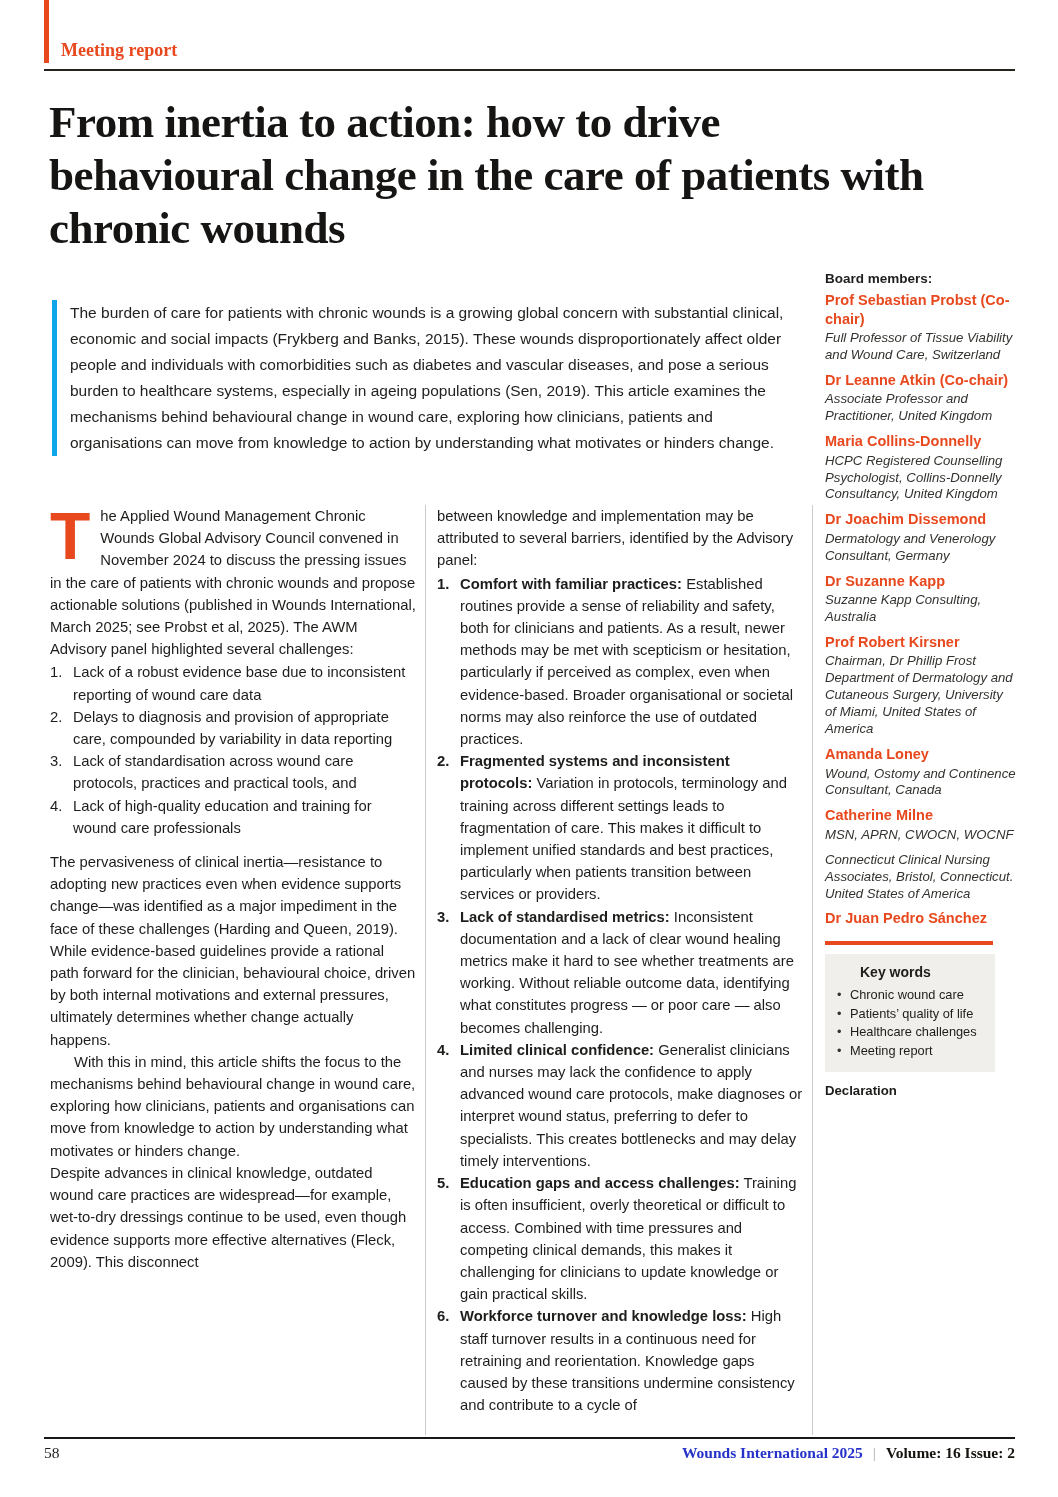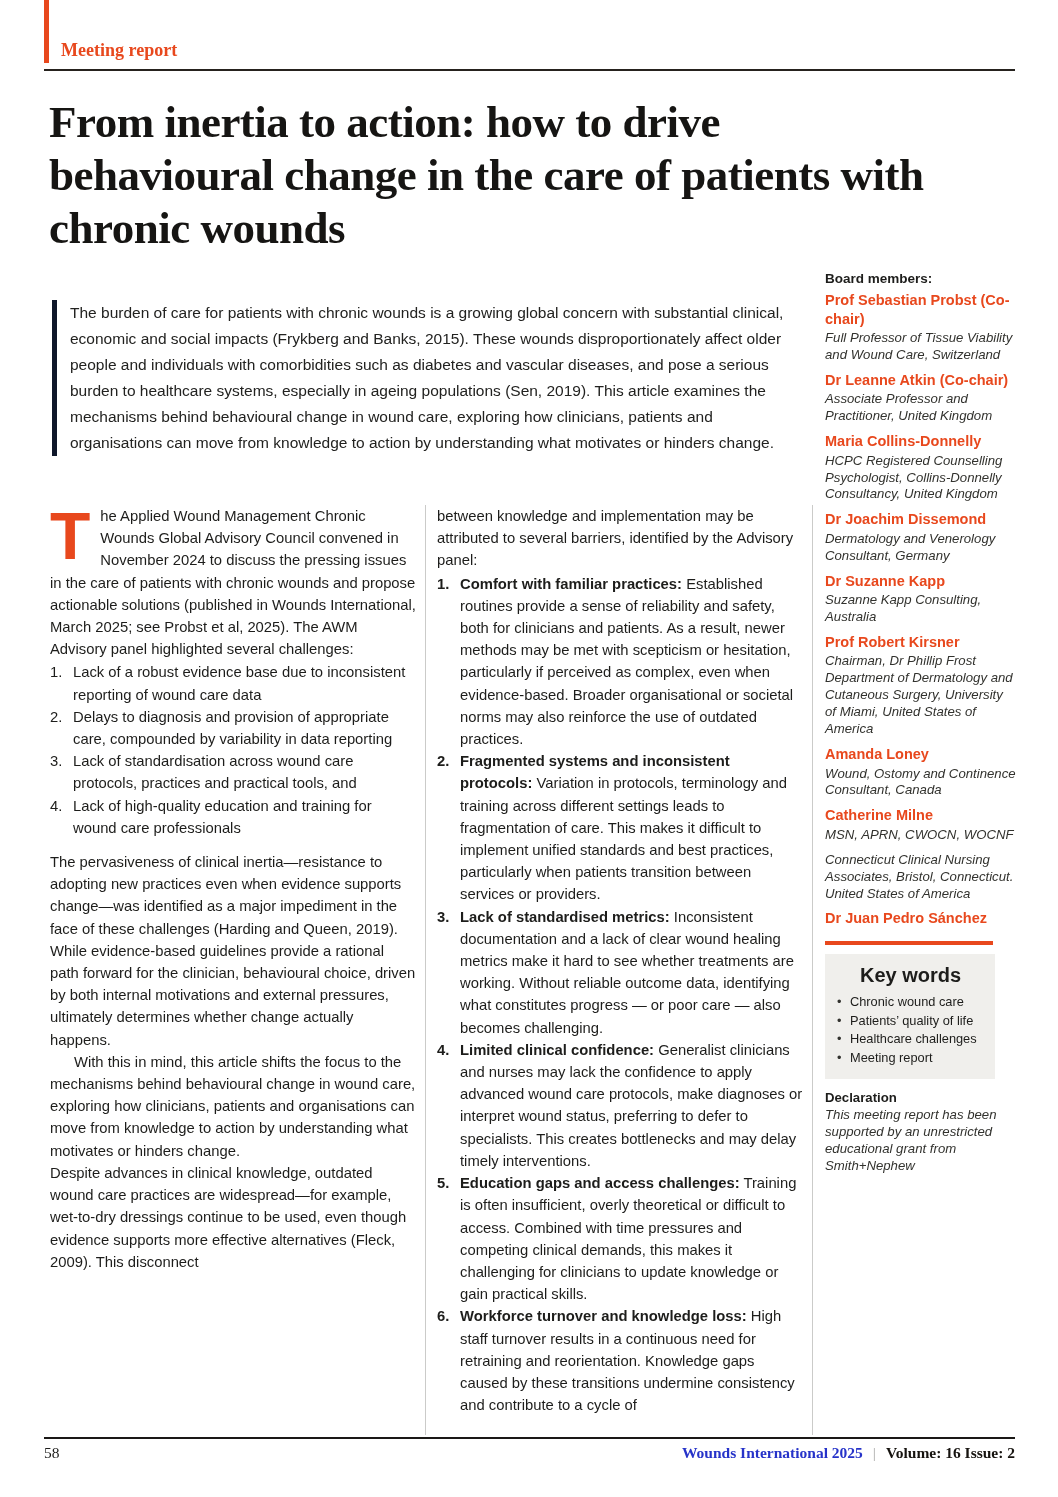--- a/index.html
+++ b/index.html
@@ -28,21 +28,21 @@
   }
   .title {
     position: absolute; left: 49px; top: 96px; width: 880px;
     font-family: "Liberation Serif", "DejaVu Serif", serif;
     font-weight: 700; font-size: 45px; line-height: 53px;
     letter-spacing: -0.5px; color: #161513; margin: 0;
   }
   
   .abstract {
     position: absolute; left: 52px; top: 300px; width: 718px;
-    border-left: 5px solid #0f172a;
+    border-left: 5px solid #0ea5e9;
     padding-left: 13px;
     font-size: 15.5px; line-height: 26px; color: #222220;
   }
   
   .vdiv { position: absolute; width: 1px; background: #cbcbc9; top: 505px; bottom: 62px; }
   .vdiv.v1 { left: 425px; }
   .vdiv.v2 { left: 812px; }
   .col { position: absolute; top: 505px; font-size: 14.8px; line-height: 22.2px; }
   .col-left { left: 50px;  width: 366px; }
   .col-mid  { left: 437px; width: 366px; }
@@ -68,21 +68,21 @@
   }
   
   .sidebar { position: absolute; left: 825px; top: 271px; width: 192px; }
   .board-heading { font-size: 13.5px; font-weight: 700; margin: 0 0 5px 0; }
   .member { margin: 0 0 7px 0; }
   .member-name { color: #E8481D; font-weight: 700; font-size: 14.5px; line-height: 18.5px; }
   .member-desc { font-style: italic; font-size: 13.2px; line-height: 16.9px; color: #32322e; margin-top: 2px; }
   .member-desc.desc2 { margin-top: 8px; }
   .kw-rule { width: 168px; height: 4px; background: #E8481D; margin: 13px 0 9px 0; }
   .kw-box { width: 148px; background: #f0efec; padding: 10px 10px 12px 12px; }
-  .kw-heading { font-size: 20px; font-weight: 700; margin-bottom: 6px; padding-left: 23px; }
+  .kw-heading { font-size: 14px; font-weight: 700; margin-bottom: 6px; padding-left: 23px; }
   .kw-item { display: flex; font-size: 12.8px; line-height: 18.6px; }
   .kw-item::before { content: "\2022"; flex: 0 0 13px; color: #32322e; }
   .declaration { margin-top: 11px; }
   .decl-heading { font-size: 13.2px; font-weight: 700; margin-bottom: 1px; }
   .decl-text { font-style: italic; font-size: 13.2px; line-height: 17px; color: #32322e; }
   
   .footer-rule { position: absolute; left: 44px; top: 1437px; width: 971px; height: 2px; background: #1a1816; }
   .footer-row {
     position: absolute; left: 44px; top: 1444px; width: 971px;
     display: flex; justify-content: space-between; align-items: baseline;
@@ -240,21 +240,20 @@
             <span>Healthcare challenges</span>
           </div>
 
           <div class="kw-item">
             <span>Meeting report</span>
           </div>
         </div>
     </div>
     <div class="declaration">
       <div class="decl-heading">Declaration</div>
-      <div class="decl-text">This meeting report has been supported by an unrestricted educational grant from Smith+Nephew</div>
     </div>
   </div>
 
   <div class="footer-rule"></div>
   <div class="footer-row">
     <span class="page-num">58</span>
     <span class="footer-right">
       <span class="journal-link">Wounds International 2025</span>
       <span class="footer-sep">|</span>
       <span class="footer-vol">Volume: 16 Issue: 2</span>

